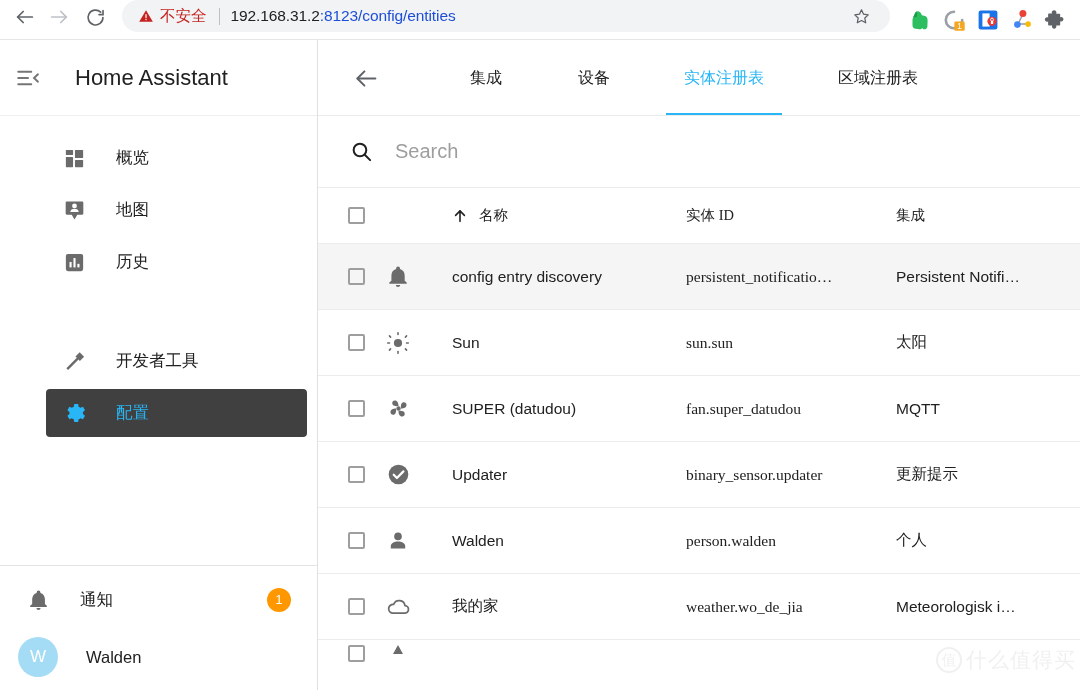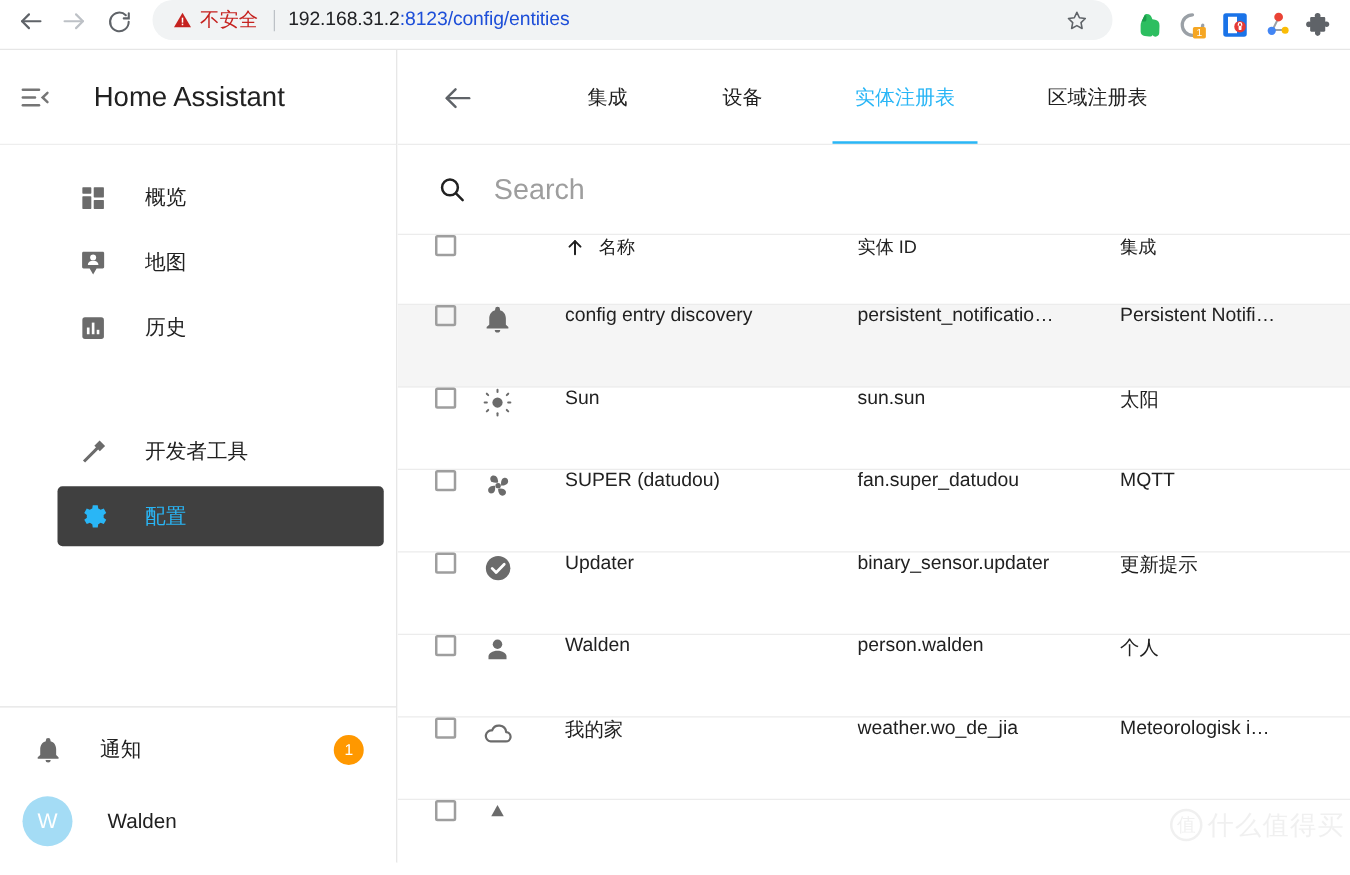--- a/index.html
+++ b/index.html
@@ -232,34 +232,34 @@
     height: 72px;
     display: flex;
     align-items: center;
     padding-left: 32px;
     flex: 0 0 72px;
     border-bottom: 1px solid #ececec;
   }
   #search-input {
     border: none;
     outline: none;
-    font-size: 23px;
+    font-size: 20px;
     margin-left: 22px;
     color: #212121;
     background: transparent;
     width: 420px;
     font-family: "Liberation Sans", sans-serif;
   }
   #search-input::placeholder { color: #9e9e9e; }
 
   
   #table { flex: 1 1 auto; overflow: hidden; }
   .trow {
     display: flex;
-    align-items: flex-start;
+    align-items: center;
     height: 66px;
     border-bottom: 1px solid #ececec;
   }
   .trow.header { height: 56px; }
   .trow.selected { background: #f5f5f5; }
   .c-check {
     width: 68px; flex: 0 0 68px;
     display: flex; align-items: center; justify-content: center;
     padding-left: 8px;
   }
@@ -283,20 +283,21 @@
   }
   .c-eid {
     flex: 0 0 210px;
     width: 210px;
     font-size: 15.5px;
     color: #212121;
     white-space: nowrap;
     overflow: hidden;
     text-overflow: ellipsis;
     padding-right: 10px;
+    font-family: Liberation Serif, serif;
   }
   .c-integ {
     flex: 1 1 auto;
     font-size: 15.5px;
     color: #212121;
     white-space: nowrap;
     overflow: hidden;
     text-overflow: ellipsis;
     padding-right: 14px;
   }

